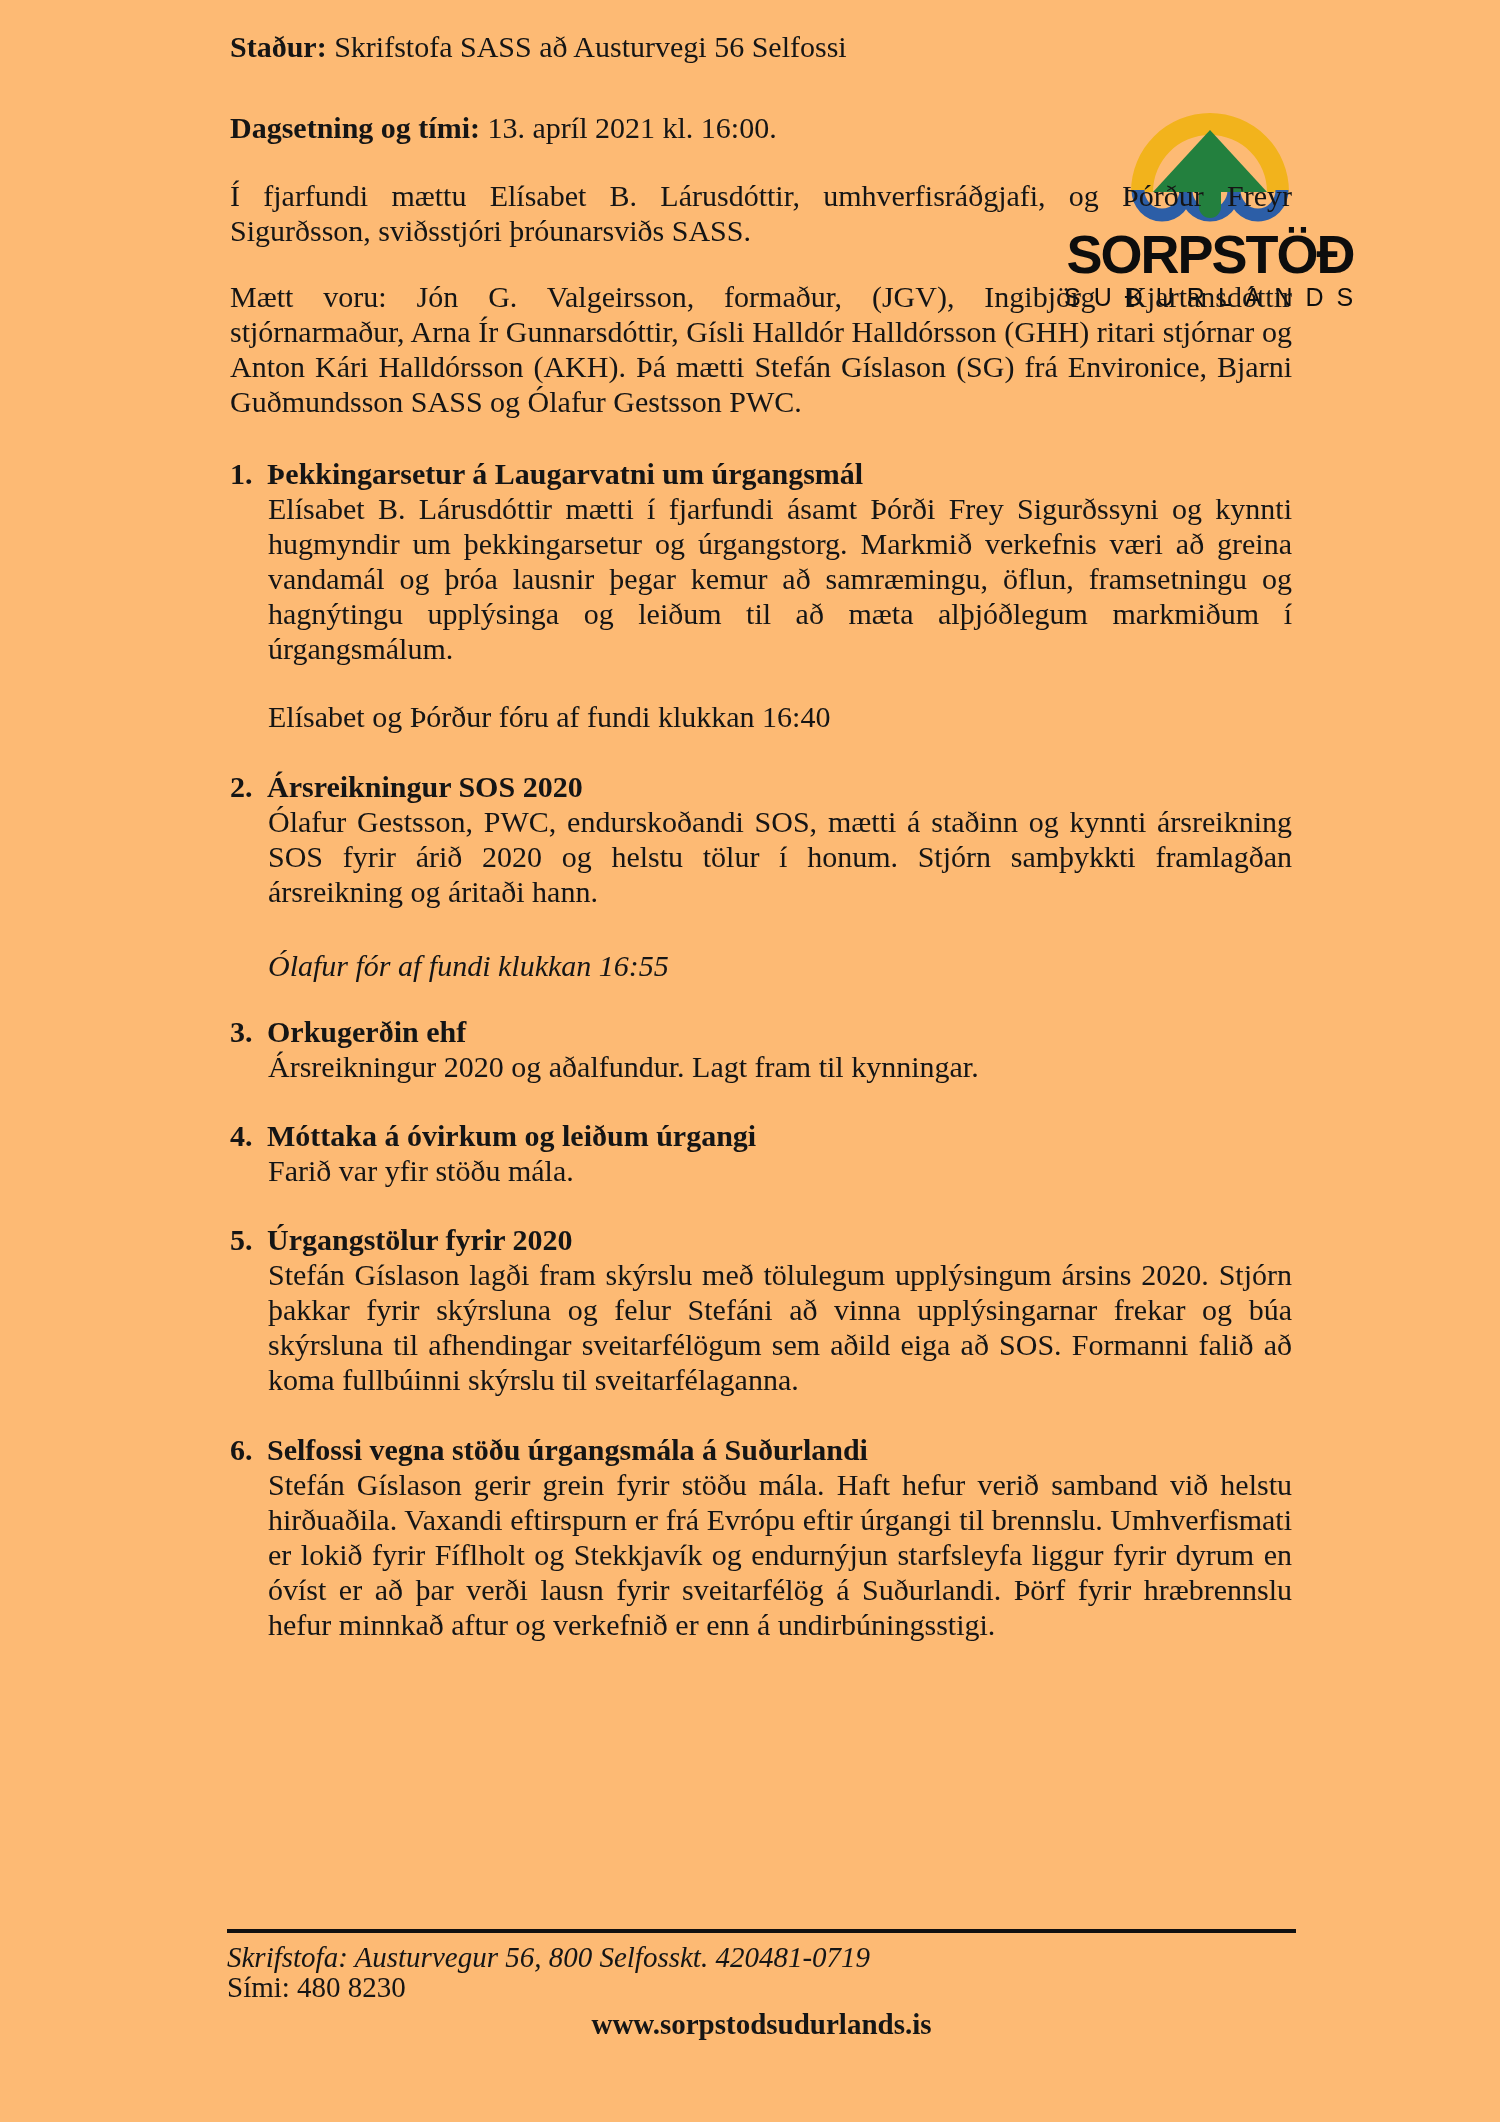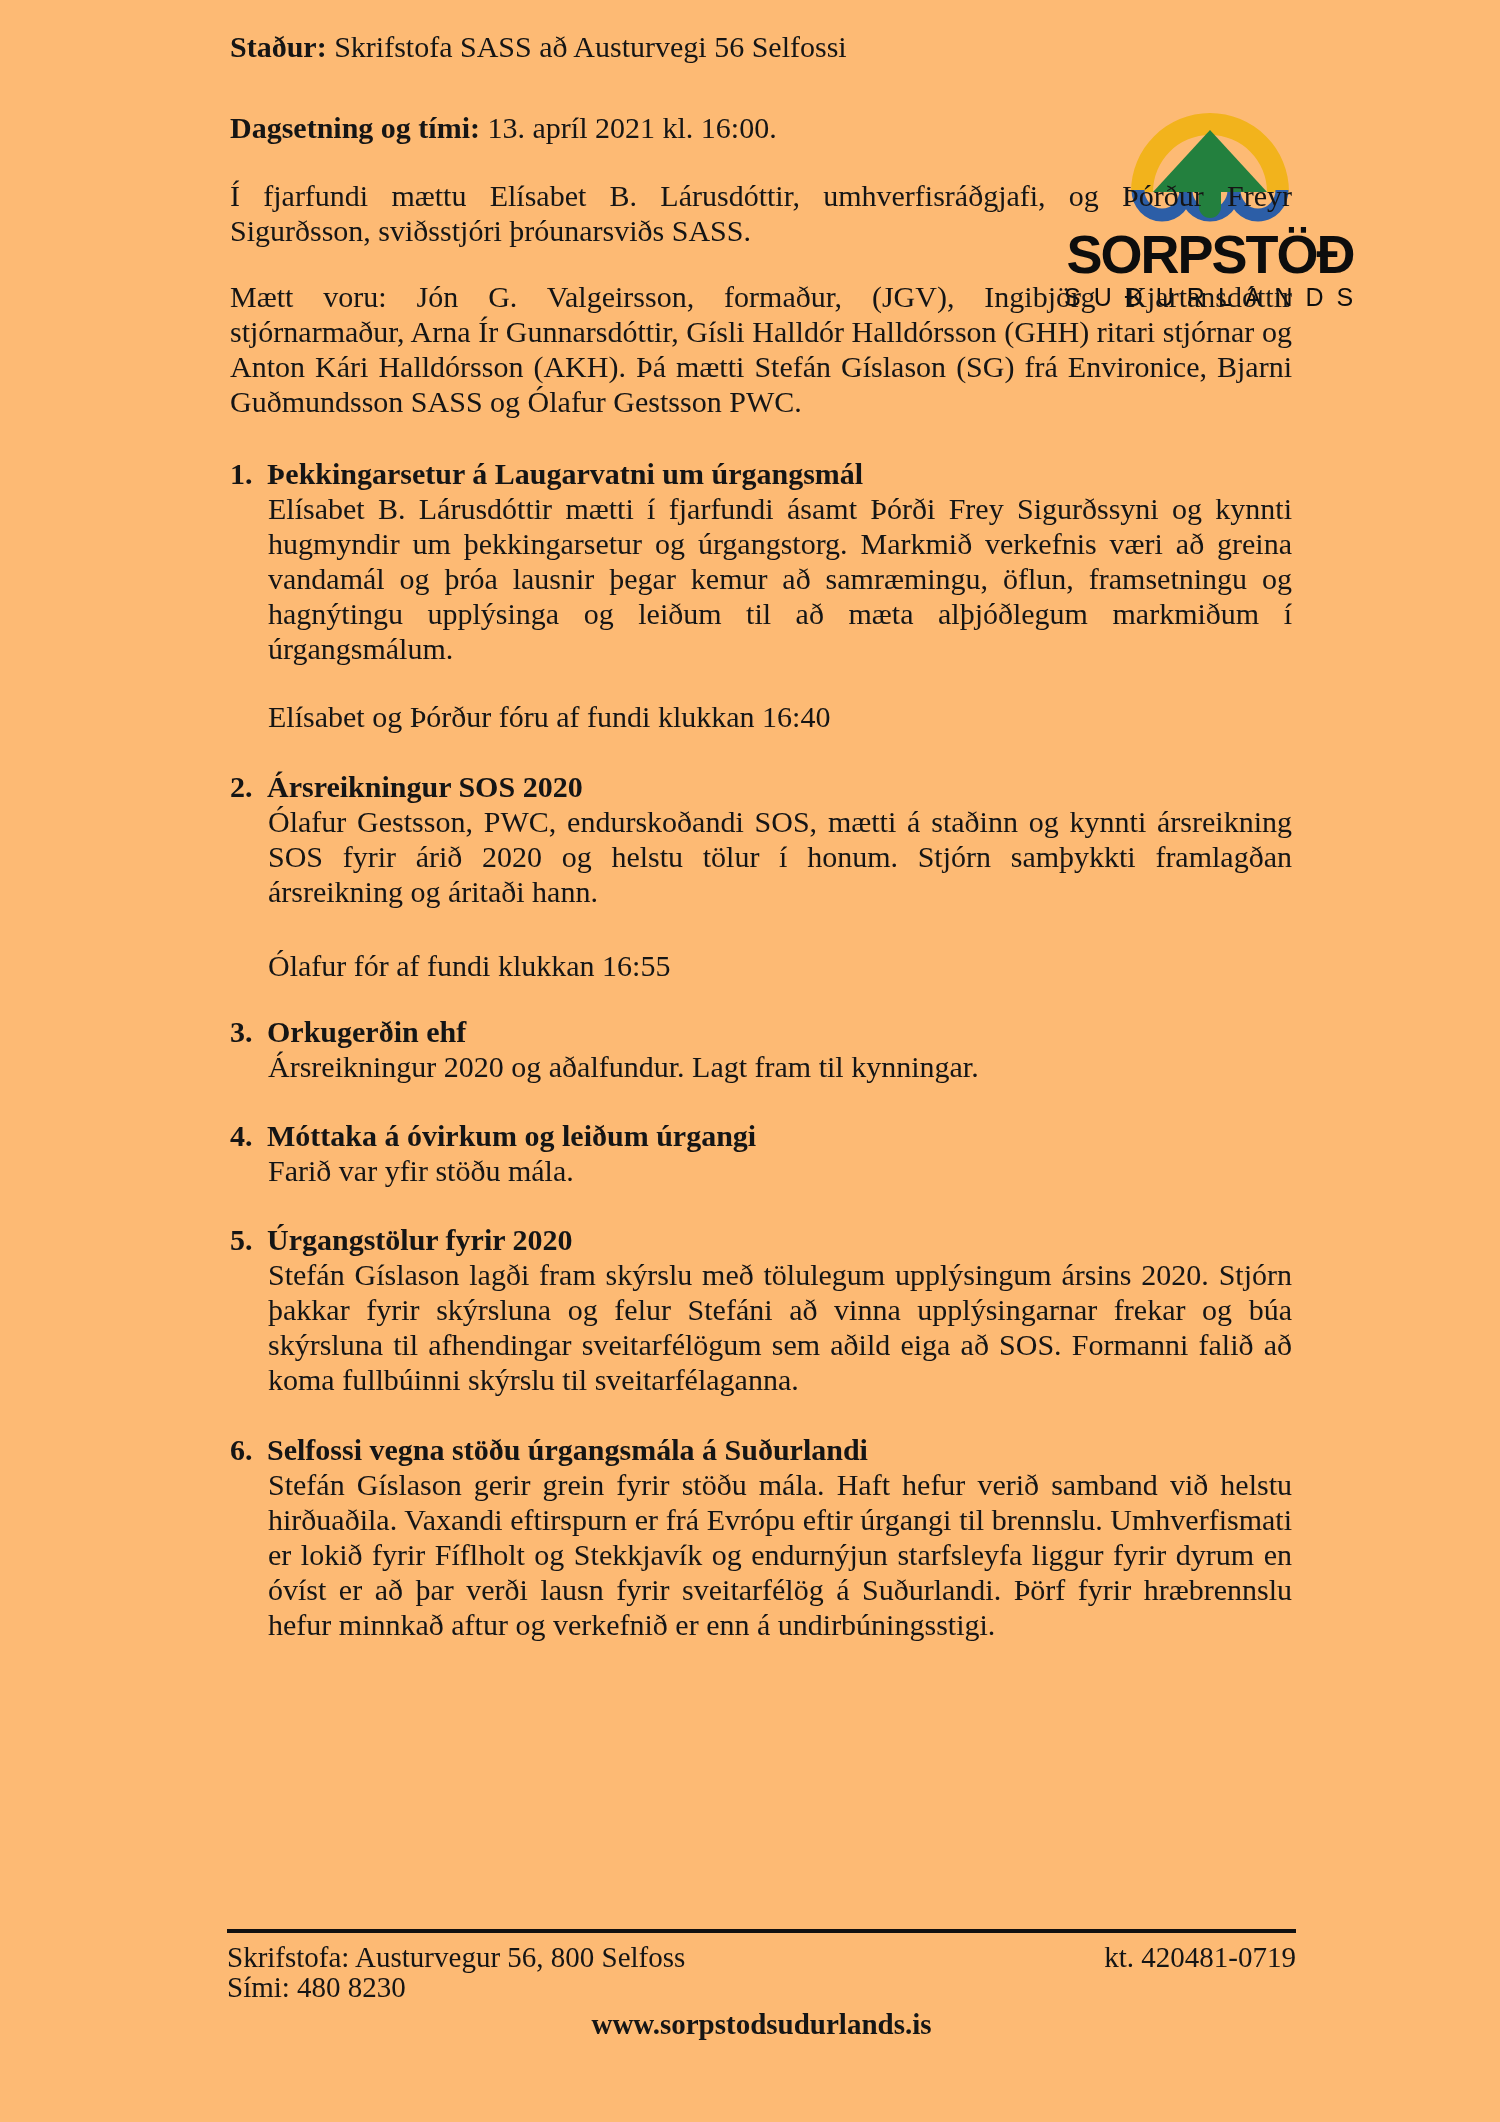--- a/index.html
+++ b/index.html
@@ -71,30 +71,30 @@
     font-weight:bold;
     line-height:35px;
   }
   .sec-num{flex:0 0 37px;}
   .sec-body{
     margin-left:38px;
     text-align:justify;
   }
   .sec-note{margin-left:38px;}
   .s1 .sec-note{margin-top:33px;}
-  .s2 .sec-note{margin-top:39px;}
+  .s2 .sec-note{margin-top:39px;font-style:italic;}
   
   .footer{
     position:absolute;
     left:227px;right:204px;top:1929px;
     font-size:29px;
     line-height:30px;
   }
   .rule{height:4px;background:#111;margin-bottom:9px;}
-  .foot-row{display:flex;justify-content:space-between;}
+  .foot-row{display:flex;font-style:italic;}
   .url{
     text-align:center;
     font-weight:bold;
     margin-top:7px;
   }
 </style>
 </head>
 <body>
 
 <div class="page">

